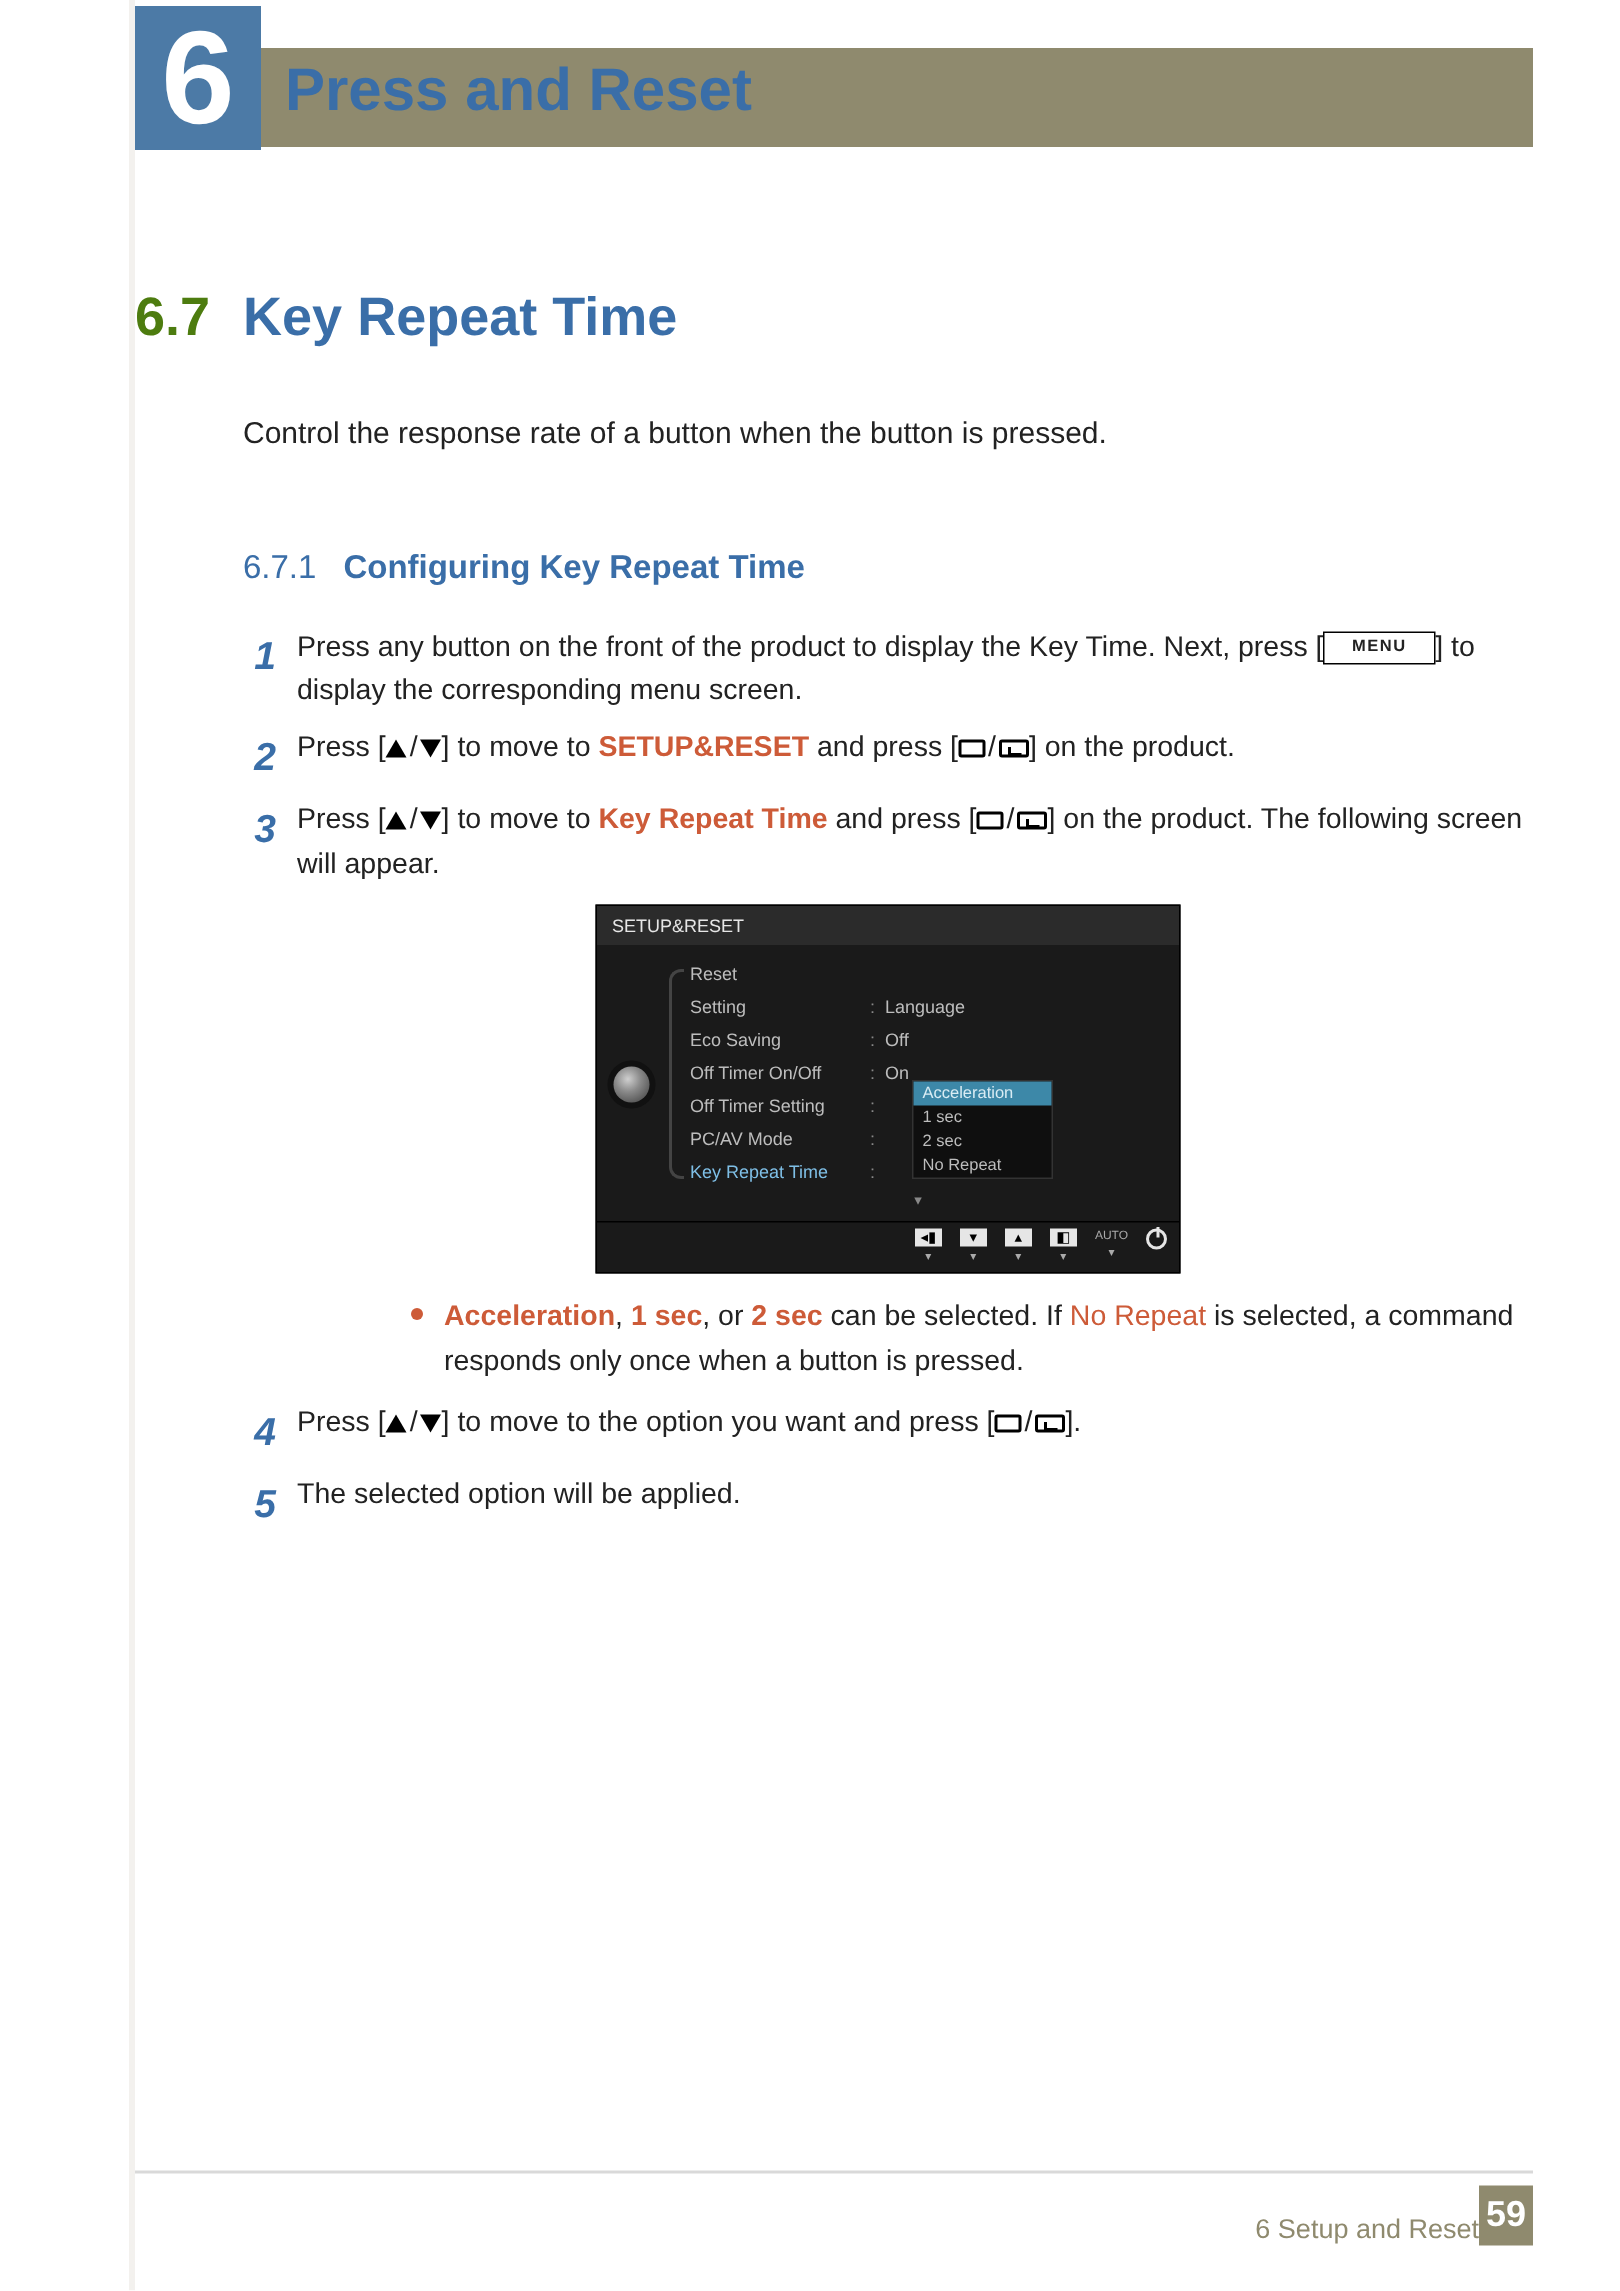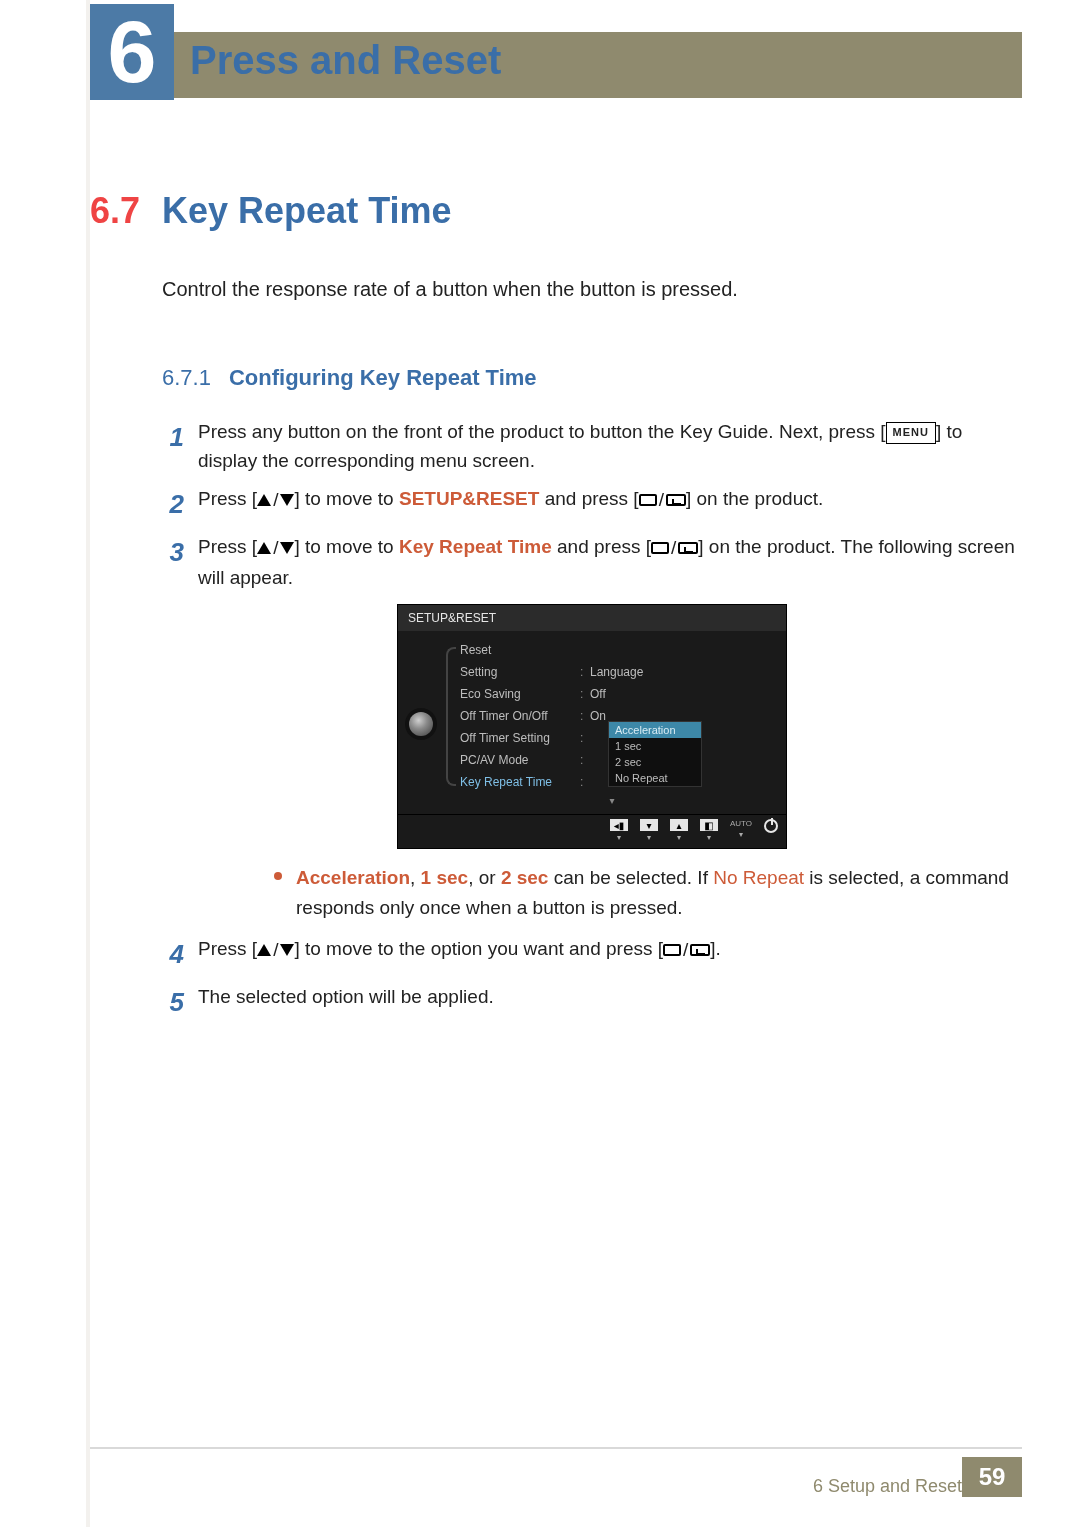--- a/index.html
+++ b/index.html
@@ -12,36 +12,36 @@
 
   
   .header-band { position: absolute; left: 90px; right: 58px; top: 32px; height: 66px; background: #8f8a6e; }
   .chapter-box { position: absolute; left: 90px; top: 4px; width: 84px; height: 96px; background: #4c7aa6; display: flex; align-items: center; justify-content: center; }
   .chapter-box span { color: #fff; font-size: 88px; font-weight: 600; line-height: 1; }
   .chapter-title { position: absolute; left: 190px; top: 38px; font-size: 40px; font-weight: 700; color: #3a6ea8; }
 
   
   .content { position: absolute; left: 90px; right: 58px; top: 190px; }
   .sec-head { display: flex; align-items: baseline; gap: 22px; margin-bottom: 46px; }
-  .sec-num { color: #ef4444; font-size: 36px; font-weight: 700; }
+  .sec-num { color: #4d7c0f; font-size: 36px; font-weight: 700; }
   .sec-title { color: #3a6ea8; font-size: 36px; font-weight: 700; }
 
   .intro { font-size: 20px; margin: 0 0 44px 72px; }
 
   .subsec-head { display: flex; align-items: baseline; gap: 18px; margin: 0 0 26px 72px; }
   .subsec-num { color: #3a6ea8; font-size: 22px; font-weight: 400; }
   .subsec-title { color: #3a6ea8; font-size: 22px; font-weight: 700; margin-top: 20px; }
 
   .steps { margin-left: 72px; }
   .step { display: flex; gap: 14px; font-size: 19px; line-height: 1.55; margin-bottom: 8px; }
   .step .n { width: 22px; color: #3a6ea8; font-size: 26px; font-style: italic; font-weight: 600; flex: 0 0 auto; text-align: right; }
   .step .t { flex: 1; }
   .brand { color: #cd5b38; font-weight: 700; }
   .brand-nb { color: #cd5b38; font-weight: 400; }
-  .menu-chip { display: inline-flex; align-items: center; justify-content: center; padding: 1px 6px; border: 1px solid #000; background: #fff; font-size: 11px; letter-spacing: 1px; font-weight: 700; vertical-align: middle; }
+  .menu-chip { display: inline-flex; align-items: center; justify-content: center; padding: 1px 18px; border: 1px solid #000; background: #fff; font-size: 11px; letter-spacing: 1px; font-weight: 700; vertical-align: middle; }
   .glyph-pair { display: inline-flex; align-items: center; gap: 2px; vertical-align: middle; }
   .tri { display: inline-block; width: 0; height: 0; }
   .tri-up { border-left: 7px solid transparent; border-right: 7px solid transparent; border-bottom: 12px solid #000; }
   .tri-dn { border-left: 7px solid transparent; border-right: 7px solid transparent; border-top: 12px solid #000; }
   .rect-ico { display: inline-block; width: 18px; height: 12px; border: 2px solid #000; border-radius: 2px; vertical-align: middle; }
   .enter-ico { display: inline-block; width: 20px; height: 12px; border: 2px solid #000; border-radius: 2px; position: relative; vertical-align: middle; }
   .enter-ico::after { content: ""; position: absolute; right: 3px; top: 3px; width: 7px; height: 4px; border-left: 2px solid #000; border-bottom: 2px solid #000; }
 
   .bullet-row { margin: 14px 0 12px 112px; display: flex; gap: 14px; font-size: 19px; line-height: 1.55; }
   .bullet-dot { width: 8px; height: 8px; background: #cd5b38; border-radius: 50%; margin-top: 9px; flex: 0 0 auto; }
@@ -67,21 +67,21 @@
   .osd-foot { display: flex; justify-content: flex-end; gap: 12px; padding: 4px 8px 6px; background: #1a1a1a; border-top: 1px solid #000; }
   .osd-btn { display: flex; flex-direction: column; align-items: center; font-size: 8px; color: #aaa; gap: 2px; }
   .osd-btn .ic { width: 18px; height: 12px; background: #e6e6e6; display: flex; align-items: center; justify-content: center; color: #000; font-size: 10px; }
   .osd-btn .pw { width: 14px; height: 14px; border: 2px solid #e6e6e6; border-radius: 50%; position: relative; background: transparent; }
   .osd-btn .pw::after { content: ""; position: absolute; left: 5px; top: -3px; width: 2px; height: 7px; background: #e6e6e6; }
 
   
   .footer-rule { position: absolute; left: 90px; right: 58px; bottom: 78px; height: 2px; background: #d9d9d9; }
   .footer { position: absolute; right: 58px; bottom: 30px; display: flex; align-items: flex-end; }
   .footer-text { color: #8f8a6e; font-size: 18px; }
-  .page-num { background: #8f8a6e; color: #fff; width: 60px; height: 40px; display: flex; align-items: center; justify-content: center; font-size: 24px; font-weight: 700; }
+  .page-num { background: #8f8a6e; color: #fff; width: 36px; height: 40px; display: flex; align-items: center; justify-content: center; font-size: 24px; font-weight: 700; }
 </style>
 </head>
 <body>
 
 <div class="page">
   <div class="left-rail"></div>
 
   <div class="header-band"></div>
   <div class="chapter-box">
     <span>6</span>
@@ -99,21 +99,21 @@
     <div class="subsec-head">
       <div class="subsec-num">6.7.1</div>
       <div class="subsec-title">Configuring Key Repeat Time</div>
     </div>
 
     <div class="steps">
 
       <div class="step">
         <div class="n">1</div>
         <div class="t">
-          <span>Press any button on the front of the product to button the Key Guide. Next, press [</span><span class="menu-chip">MENU</span><span>] to display the corresponding menu screen.</span>
+          <span>Press any button on the front of the product to display the Key Time. Next, press [</span><span class="menu-chip">MENU</span><span>] to display the corresponding menu screen.</span>
         </div>
       </div>
 
       <div class="step">
         <div class="n">2</div>
         <div class="t">
           <span>Press [</span><span class="glyph-pair"><span class="tri tri-up"></span> / <span class="tri tri-dn"></span></span><span>] to move to </span><span class="brand">SETUP&amp;RESET</span><span> and press [</span><span class="glyph-pair"><span class="rect-ico"></span> / <span class="enter-ico"></span></span><span>] on the product.</span>
         </div>
       </div>
 

